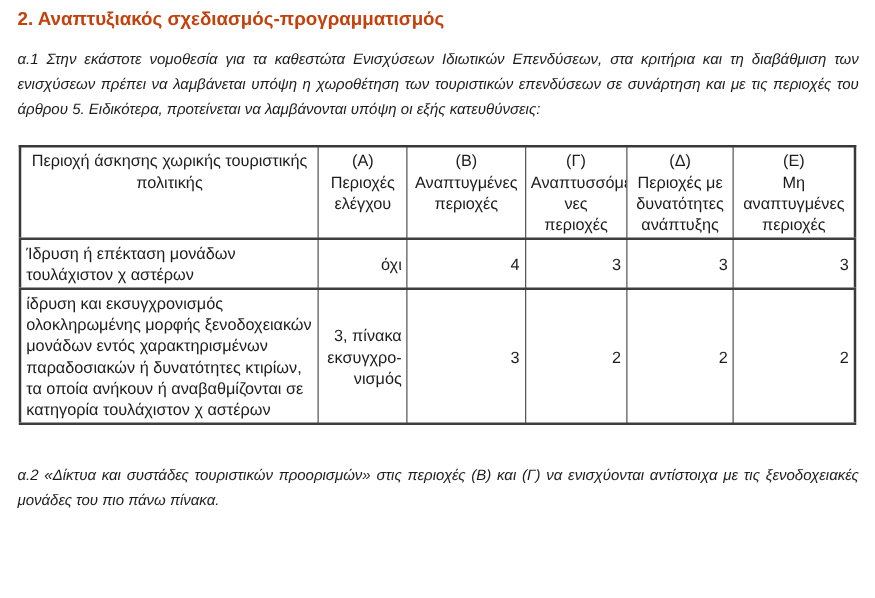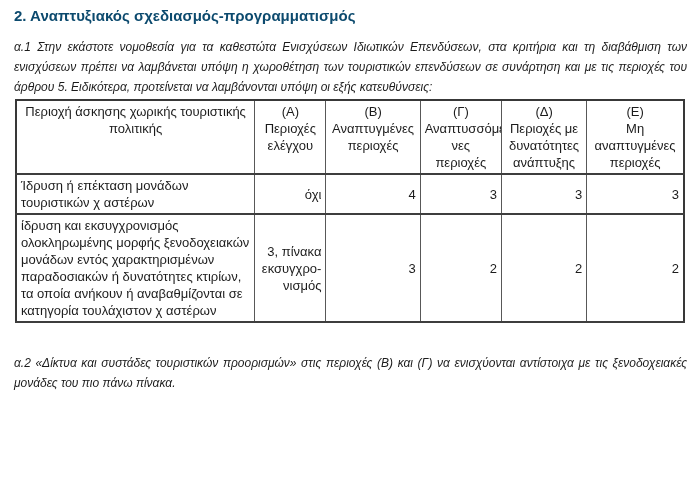--- a/index.html
+++ b/index.html
@@ -14,37 +14,37 @@
     font-family: "Liberation Sans", "DejaVu Sans", sans-serif;
     color: #1c1c1c;
   }
   .page {
     padding: 7px 13px 0 14px;
   }
   .doc-title {
     font-size: 15px;
     font-weight: 700;
     margin: 0;
-    color: #0c4a6e;
+    color: #c2410c;
   }
   .para {
     font-size: 12px;
     line-height: 20px;
     text-align: justify;
     margin: 13px 0 0 0;
     font-style: italic;
   }
   .para-a2 {
     margin-top: 30px;
   }
   table.policy {
     border-collapse: collapse;
     table-layout: fixed;
     width: 670px;
-    margin: 2px 0 0 1px;
+    margin: 19px 0 0 1px;
     border: 2px solid #383838;
   }
   table.policy th,
   table.policy td {
     border: 1px solid #585858;
     font-size: 13px;
     line-height: 17px;
     font-weight: 400;
     padding: 2px 4px;
     overflow: hidden;
@@ -109,21 +109,21 @@
 δυνατότητες
 ανάπτυξης</th>
         <th class="hdr">(Ε)
 Μη
 αναπτυγμένες
 περιοχές</th>
       </tr>
     </thead>
     <tbody>
       <tr class="body-row-1">
-        <td class="label">Ίδρυση ή επέκταση μονάδων τουριστικών χ αστέρων</td>
+        <td class="label">Ίδρυση ή επέκταση μονάδων τουλάχιστον χ αστέρων</td>
         <td class="val">όχι</td>
         <td class="val">4</td>
         <td class="val">3</td>
         <td class="val">3</td>
         <td class="val">3</td>
       </tr>
       <tr class="body-row-3">
         <td class="label">ίδρυση και εκσυγχρονισμός ολοκληρωμένης μορφής ξενοδοχειακών μονάδων εντός χαρακτηρισμένων παραδοσιακών ή δυνατότητες κτιρίων, τα οποία ανήκουν ή αναβαθμίζονται σε κατηγορία τουλάχιστον χ αστέρων</td>
         <td class="val pre">3, πίνακα
 εκσυγχρο-

